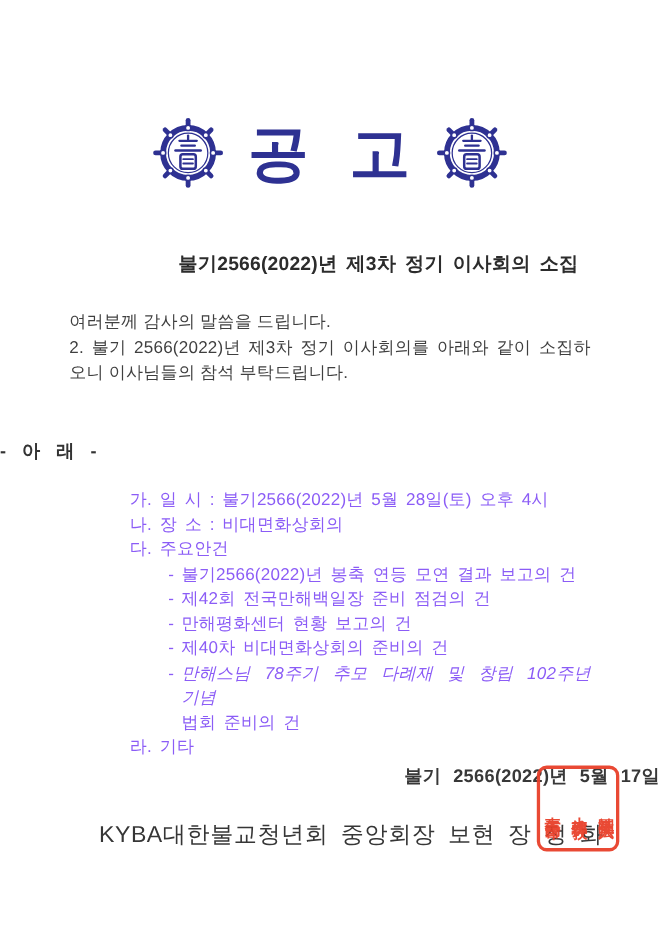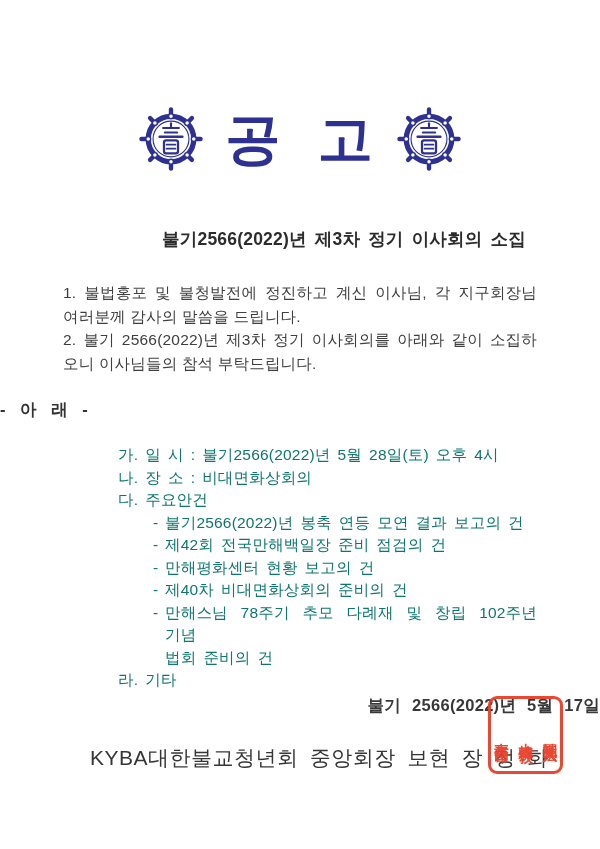--- a/index.html
+++ b/index.html
@@ -38,28 +38,28 @@
   .intro .line.just{white-space:normal;text-align:justify;text-align-last:justify;}
   
   .divider{
     position:absolute;top:395px;left:0;width:100%;
     text-align:left;font-size:16.5px;font-weight:700;
     color:#333333;word-spacing:8px;letter-spacing:1px;
   }
   
   .list{
     position:absolute;top:440px;left:118px;width:424px;
-    font-size:15.5px;line-height:22.5px;color:#0f766e;
+    font-size:15.5px;line-height:22.5px;color:#8b5cf6;
     word-spacing:2.5px;letter-spacing:.2px;
   }
   .agenda-row{display:flex;padding-left:35px;}
   .agenda-row .dash{width:12px;flex:0 0 auto;}
   .agenda-row .dash.hidden{visibility:hidden;}
   .agenda-text{width:372px;}
-  .agenda-text.just{text-align:justify;text-align-last:justify;word-break:keep-all;}
+  .agenda-text.just{text-align:justify;text-align-last:justify;word-break:keep-all;font-style:italic;}
   
   .date-line{
     position:absolute;top:691px;left:0;width:100%;
     text-align:right;font-size:16.5px;font-weight:600;
     color:#383838;word-spacing:6px;letter-spacing:.3px;
   }
   
   .signature{
     position:absolute;top:740px;left:90px;z-index:1;
     font-size:21px;font-weight:500;color:#363636;
@@ -130,21 +130,20 @@
       </svg>
     <span class="title-text">공 고</span>
     <svg class="wheel">
         <use href="#wheel-sym"></use>
       </svg>
   </div>
 
   <div class="subtitle">불기2566(2022)년 제3차 정기 이사회의 소집</div>
 
   <div class="intro">
-    <div class="line just">1. 불법홍포 및 불청발전에 정진하고 계신 이사님, 각 지구회장님</div>
     <div class="line">여러분께 감사의 말씀을 드립니다.</div>
     <div class="line just">2. 불기 2566(2022)년 제3차 정기 이사회의를 아래와 같이 소집하</div>
     <div class="line">오니 이사님들의 참석 부탁드립니다.</div>
   </div>
 
   <div class="divider">- 아 래 -</div>
 
   <div class="list">
     <div>가. 일 시 : 불기2566(2022)년 5월 28일(토) 오후 4시</div>
     <div>나. 장 소 : 비대면화상회의</div>

